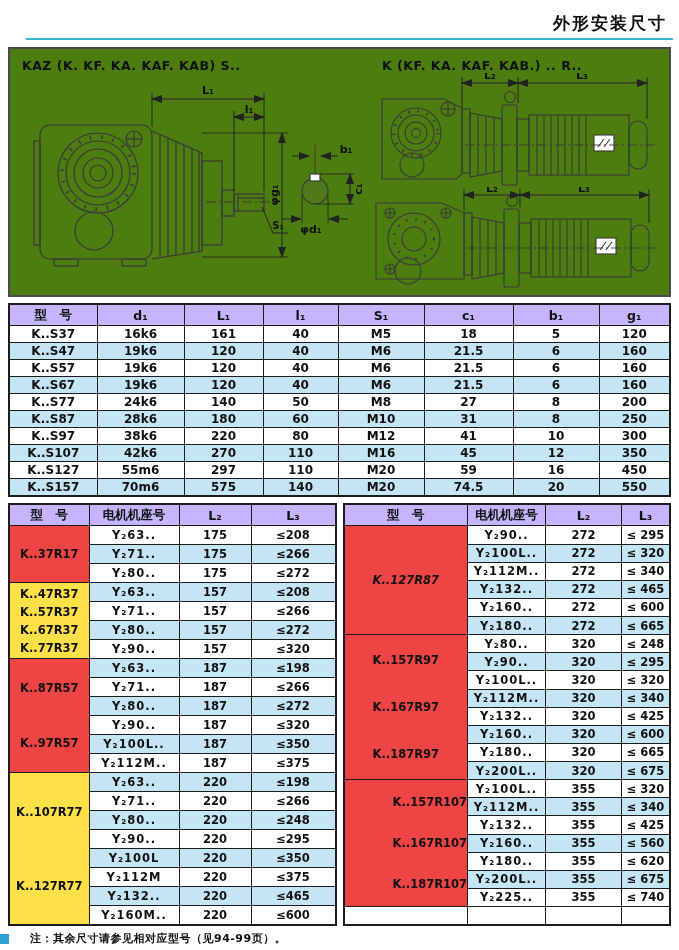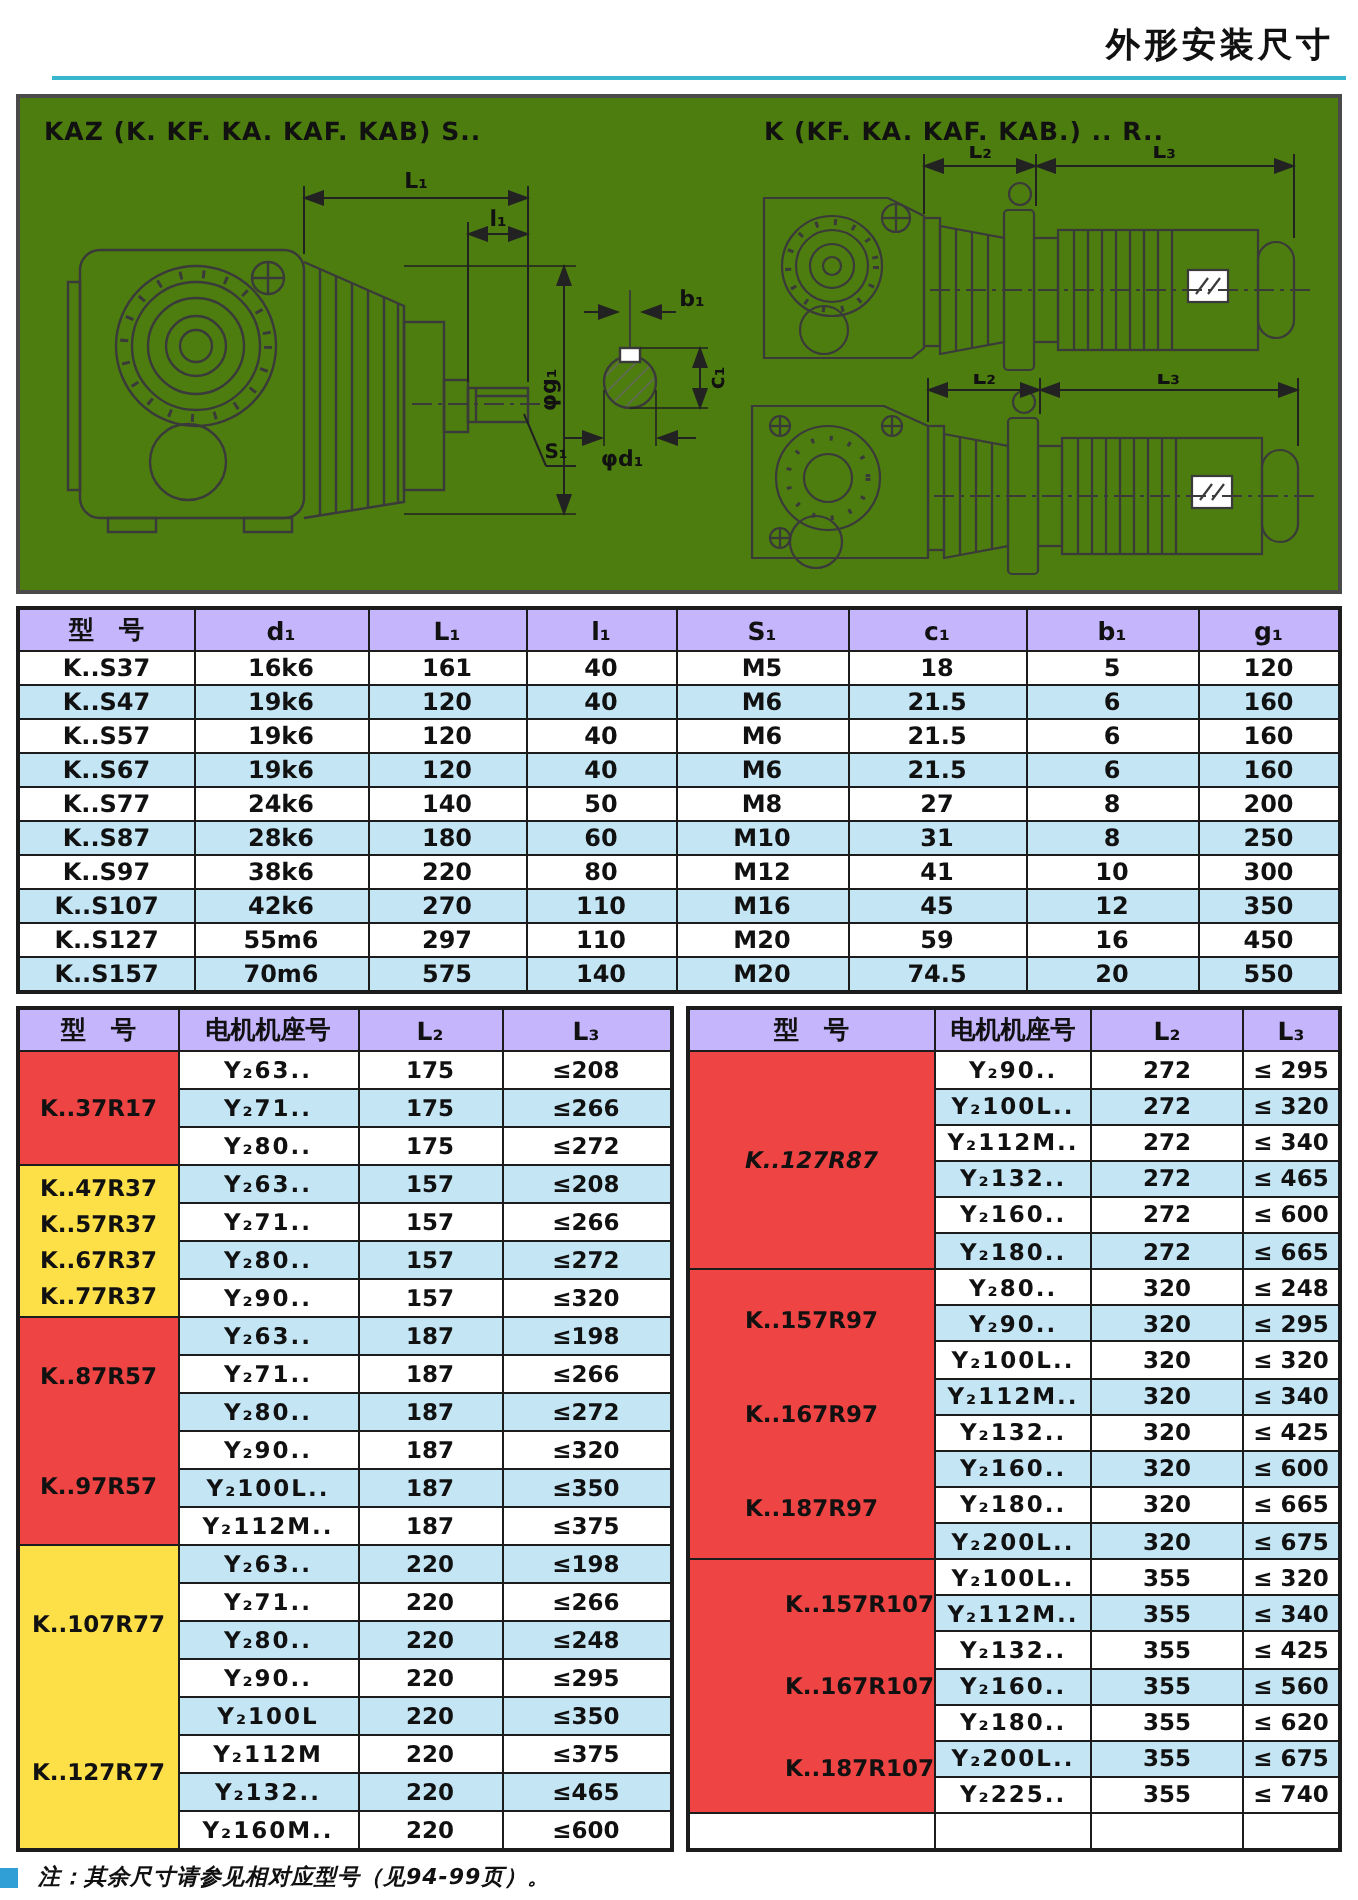--- a/index.html
+++ b/index.html
@@ -37,21 +37,21 @@
   #t2l td{height:18px;font-size:11.5px;}
   #t2r td{height:17px;font-size:11.5px;}
   .tbl2 td.c0{letter-spacing:1px;}
   td.lbl-cell{background:#ef4444;vertical-align:middle;font-size:12px;}
   td.lbl-cell.shade{background:#fde047;}
   .lbl-stack{display:flex;flex-direction:column;justify-content:space-around;}
   tr.empty-row td{background:#fff;}
 
   .note{display:flex;align-items:center;margin:5px 0 0 0;}
   .note-marker{width:9px;height:10px;background:#2f9fd6;flex:0 0 auto;}
-  .note-text{font-size:11px;font-weight:bold;margin-left:10px;letter-spacing:.5px;font-style:italic;}
+  .note-text{font-size:11px;font-weight:bold;margin-left:21px;letter-spacing:.5px;}
 
   svg text{font-family:"DejaVu Sans","Liberation Sans",sans-serif;font-weight:bold;fill:#111;}
 </style>
 </head>
 <body>
 
 <div class="page">
 
   <div class="page-title">外形安装尺寸</div>
   <div class="rule"></div>

